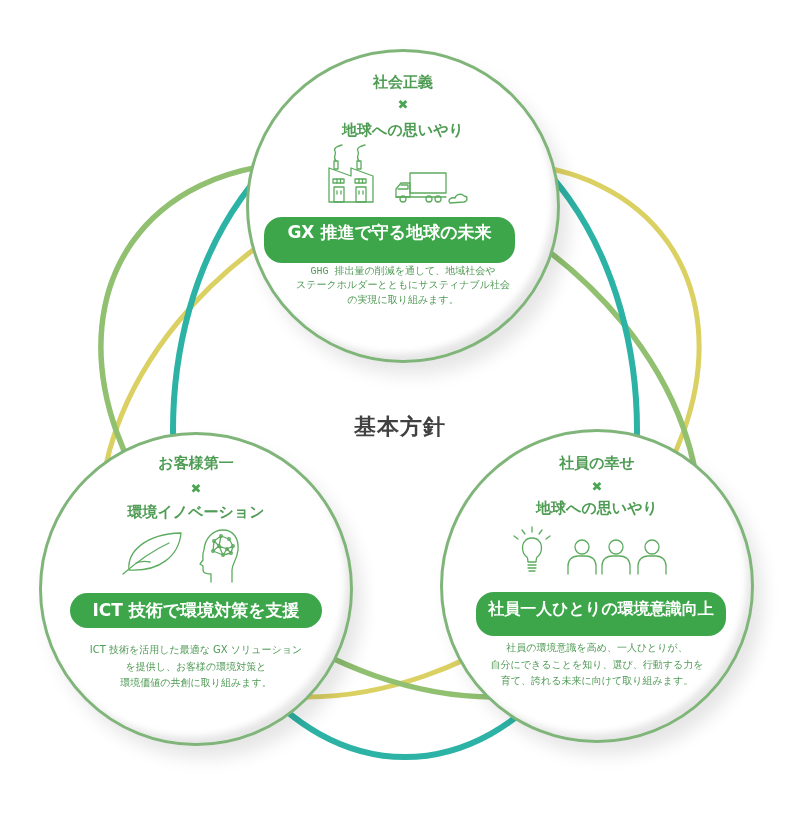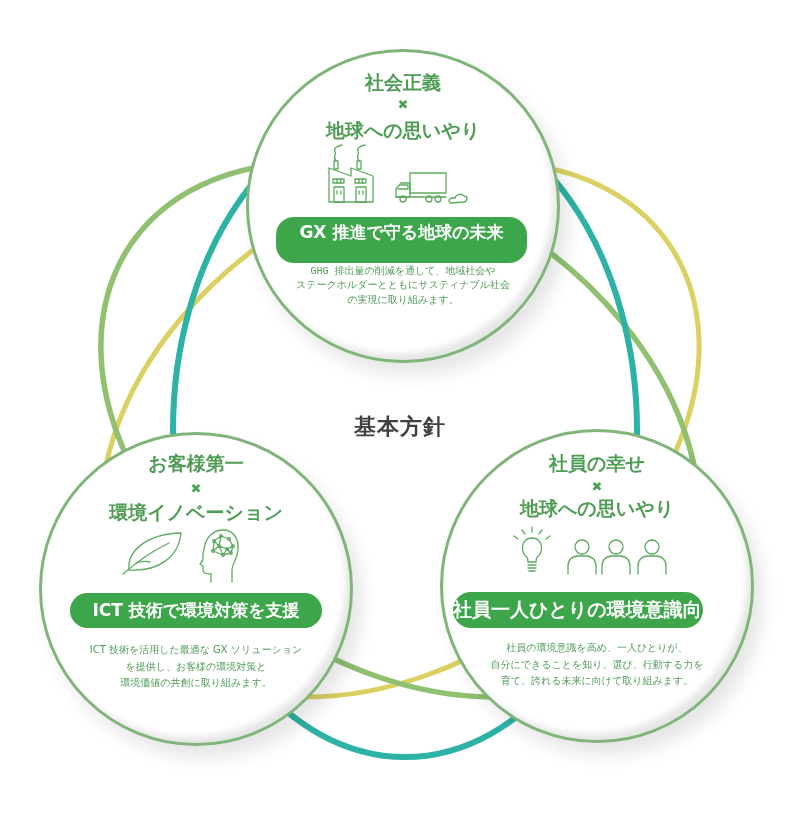--- a/index.html
+++ b/index.html
@@ -18,21 +18,21 @@
     position:absolute; width:314px; height:314px; border-radius:50%; background:#ffffff;
     border:3px solid #80b57a; box-sizing:border-box;
     box-shadow: inset -7px -9px 7px -3px rgba(0,0,0,0.10), 9px 12px 18px rgba(0,0,0,0.10);
   }
   .c-top   { left:246px; top:49px; }
   .c-left  { left:39px;  top:432px; }
   .c-right { left:440px; top:429px; }
   .line {
     position:absolute; left:0; right:0; text-align:center; white-space:nowrap;
   }
-  .heading { font-size:19px; font-weight:bold; color:#4f9c54; line-height:20px; height:20px; }
+  .heading { font-size:15px; font-weight:bold; color:#4f9c54; line-height:20px; height:20px; }
   .cross { font-size:13px; color:#4aa552; line-height:20px; height:20px; font-weight:bold; }
   .icons { position:absolute; }
   .icons svg { display:block; }
   .icons svg * { stroke:#5cab5f; stroke-width:1.3; fill:none; stroke-linecap:round; stroke-linejoin:round; }
   .pill {
     position:absolute; border-radius:18px; background:#3da64a; color:#ffffff;
     font-weight:bold; text-align:center; white-space:nowrap;
   }
   .desc { position:absolute; left:0; right:0; text-align:center; color:#4f9a55; font-size:10px; }
   .desc div { white-space:nowrap; }
@@ -73,21 +73,21 @@
         <path d="M82,54 V40 H73 L68,46 V54 Z"></path>
         <path d="M73,42 H80 V46 H70"></path>
         <path d="M68,54 H118"></path>
         <circle cx="75" cy="56" r="3"></circle>
         <circle cx="101" cy="56" r="3"></circle>
         <circle cx="110" cy="56" r="3"></circle>
         <path d="M122,60 C119,57 123,54 127,55 C128,51 134,50 136,53 C140,53 140,58 136,59 Z"></path>
       </g>
     </svg>
   </div>
-  <div class="pill" style="left:27px; top:165px; width:251px; height:46px; line-height:30px; font-size:17px;">GX 推進で守る地球の未来</div>
+  <div class="pill" style="left:15px; top:165px; width:251px; height:46px; line-height:30px; font-size:17px;">GX 推進で守る地球の未来</div>
   <div class="desc" style="top:213px; line-height:14.3px;font-family:Liberation Mono, monospace;">
     <div>GHG 排出量の削減を通して、地域社会や</div>
     <div>ステークホルダーとともにサスティナブル社会</div>
     <div>の実現に取り組みます。</div>
   </div>
 </div>
 
 <div class="circle c-left">
   <div class="line heading" style="top:18px;">お客様第一</div>
   <div class="line cross" style="top:44px;">✖</div>
@@ -136,19 +136,19 @@
       <g>
         <circle cx="70" cy="23" r="7"></circle>
         <path d="M56,50 V42 C56,36 60,32 66,32 H74 C80,32 84,36 84,42 V50"></path>
         <circle cx="104" cy="23" r="7"></circle>
         <path d="M90,50 V42 C90,36 94,32 100,32 H108 C114,32 118,36 118,42 V50"></path>
         <circle cx="140" cy="23" r="7"></circle>
         <path d="M126,50 V42 C126,36 130,32 136,32 H144 C150,32 154,36 154,42 V50"></path>
       </g>
     </svg>
   </div>
-  <div class="pill" style="left:10px; top:160px; width:250px; height:36px; line-height:34px; font-size:19px;">社員一人ひとりの環境意識向上</div>
+  <div class="pill" style="left:33px; top:160px; width:250px; height:44px; line-height:34px; font-size:16px;">社員一人ひとりの環境意識向上</div>
   <div class="desc" style="top:208px; line-height:16.5px;">
     <div>社員の環境意識を高め、一人ひとりが、</div>
     <div>自分にできることを知り、選び、行動する力を</div>
     <div>育て、誇れる未来に向けて取り組みます。</div>
   </div>
 </div>
 
 </body></html>

